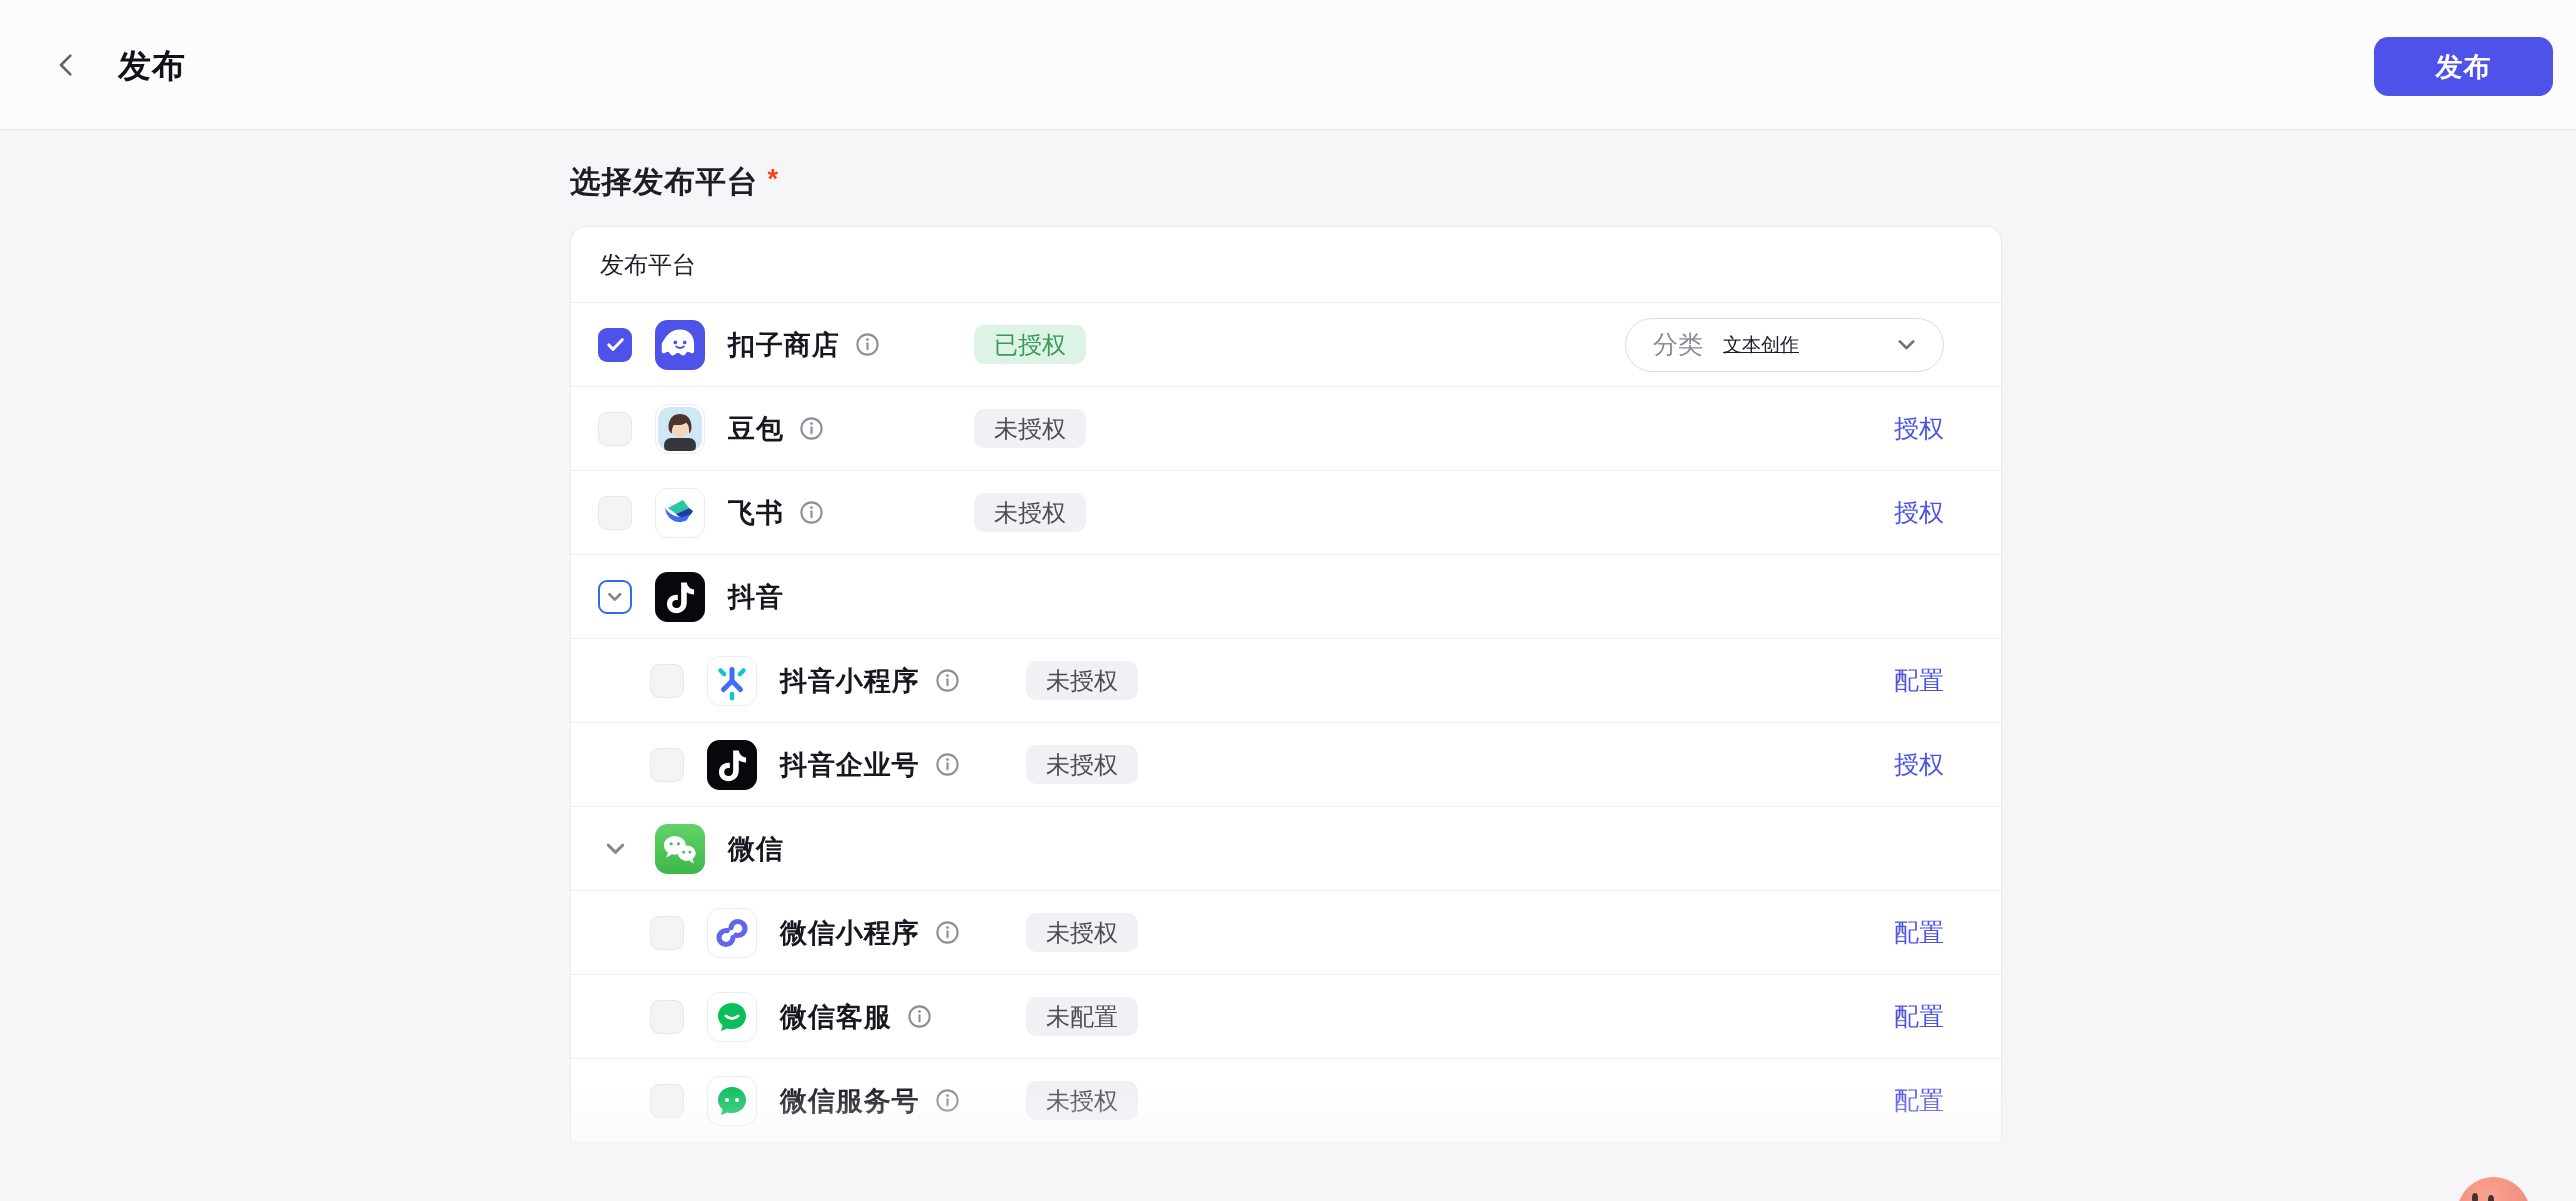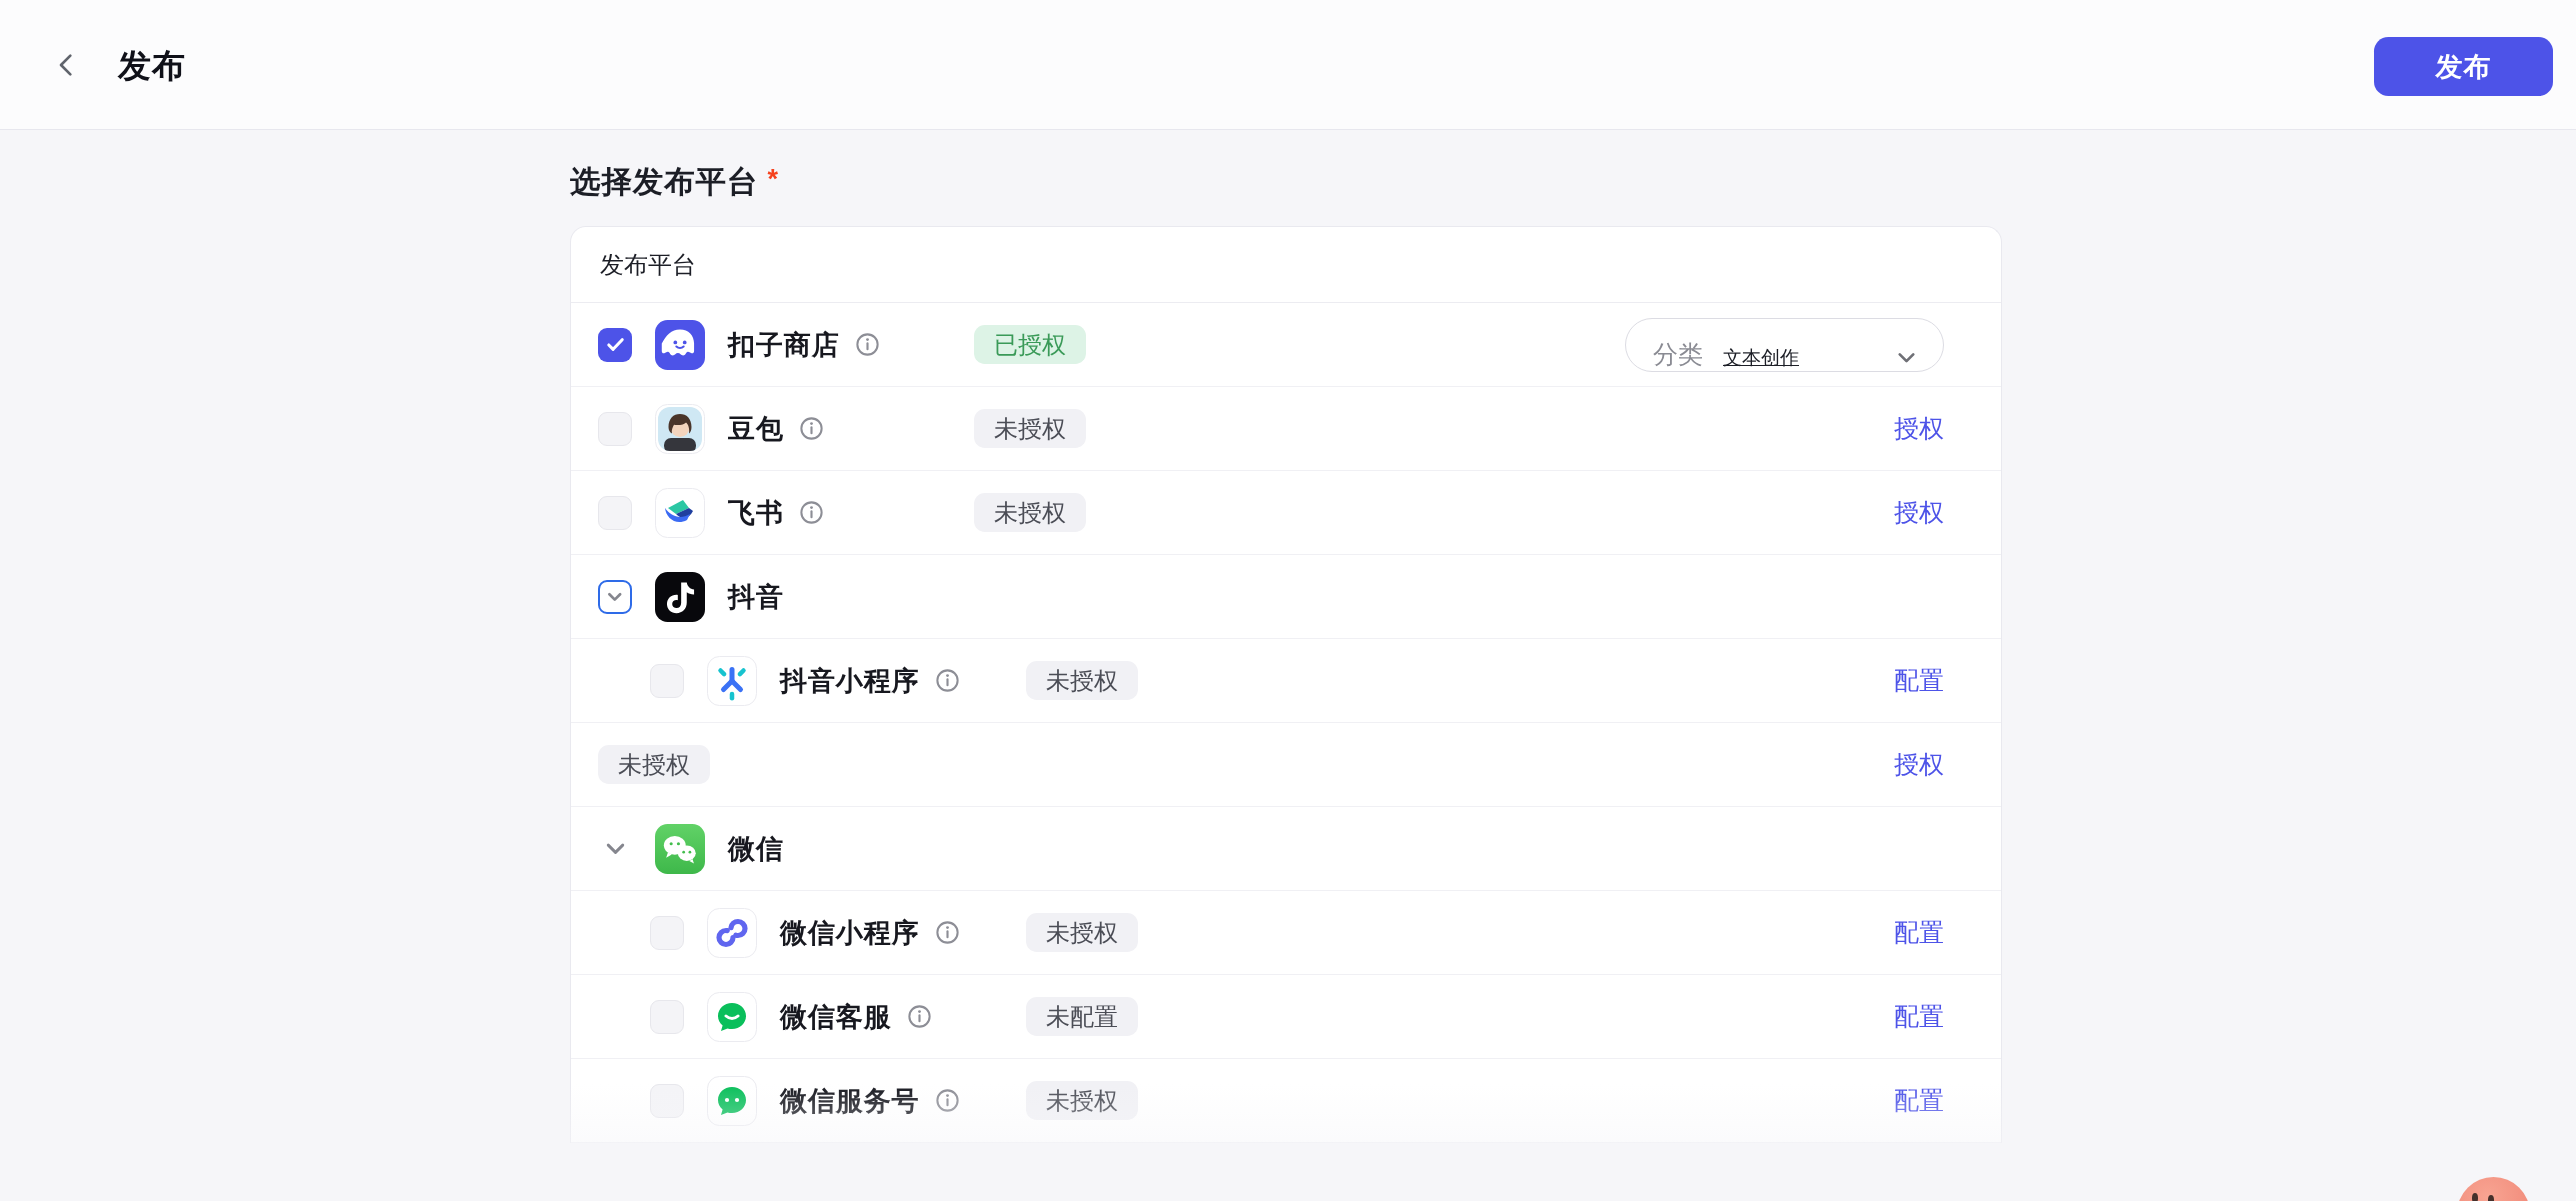--- a/index.html
+++ b/index.html
@@ -69,21 +69,21 @@
   .badge {
     height:39px; display:inline-flex; align-items:center; padding:0 20px;
     border-radius:10.8px; font-size:24px; white-space:nowrap;
   }
   .badge.neutral { background:#f1f1f5; color:#4b4d56; }
   .badge.success { background:#ddf3e6; color:#3a9a58; }
   .rightcol { margin-left:auto; display:flex; align-items:center; }
   .action { color:#4d53e8; font-size:25px; text-decoration:none; cursor:pointer; white-space:nowrap;}
   .select {
     height:54px; border:0.9px solid #dcdce3; border-radius:27px; background:#fff;
-    display:flex; align-items:flex-end; padding:0 23px 0 27px; cursor:pointer; min-width:319px;
+    display:flex; align-items:center; padding:0 23px 0 27px; cursor:pointer; min-width:319px;
   }
   .select .sel-label { color:#8a8b93; font-size:25px; }
   .select .sel-value { color:#1c1e26; font-size:19px; margin-left:20px;text-decoration:underline; }
   .select .sel-chev { margin-left:auto; width:27px; height:27px; }
   .select .sel-chev svg { width:27px; height:27px; }
   
   .fade {
     position:absolute; left:0; right:0; bottom:0; height:117px; z-index:5; pointer-events:none;
     background:linear-gradient(180deg, rgba(246,246,249,0) 0%, rgba(246,246,249,0.92) 95%);
   }
@@ -254,20 +254,36 @@
                   <path d="M12 11v5.2" stroke="#8d8e96" stroke-width="1.9" stroke-linecap="round"></path>
                   <circle cx="12" cy="7.6" r="1.25" fill="#8d8e96"></circle>
                 </svg></span>
             </div>
             <span class="badge neutral">未授权</span>
             <div class="rightcol">
               <a class="action">配置</a>
             </div>
           </div>
           <div class="row sub">
+            <div class="left">
+              <span class="ctrl">
+                <span class="cb unchecked"></span>
+              </span>
+              <span class="picon douyin-enterprise">
+                <svg viewBox="0 0 48 48">
+                  <path fill="#fff" d="M30.5 10c.6 3.8 3.2 6.3 7 6.7v4.9c-2.7.1-5-.7-7-2.1v9.8c0 6.2-4.4 10.2-9.8 10.2-5.2 0-9.2-3.7-9.2-8.9 0-5.4 4.6-9.3 10.4-8.6v5.1c-2.7-.8-5.4.9-5.4 3.5 0 2.3 1.9 4 4.2 4 2.6 0 4.4-1.9 4.4-4.8V10h5.4z"></path>
+                </svg>
+              </span>
+              <span class="plabel">抖音企业号</span>
+              <span class="info"><svg viewBox="0 0 24 24" fill="none">
+                  <circle cx="12" cy="12" r="9" stroke="#8d8e96" stroke-width="1.8"></circle>
+                  <path d="M12 11v5.2" stroke="#8d8e96" stroke-width="1.9" stroke-linecap="round"></path>
+                  <circle cx="12" cy="7.6" r="1.25" fill="#8d8e96"></circle>
+                </svg></span>
+            </div>
             <span class="badge neutral">未授权</span>
             <div class="rightcol">
               <a class="action">授权</a>
             </div>
           </div>
           <div class="row">
             <div class="left">
               <span class="ctrl">
                 <span class="chev-plain"><svg viewBox="0 0 24 24" fill="none">
                     <path d="M6 9.2l6 6 6-6" stroke="#85868e" stroke-width="2.4" stroke-linecap="round" stroke-linejoin="round"></path>

